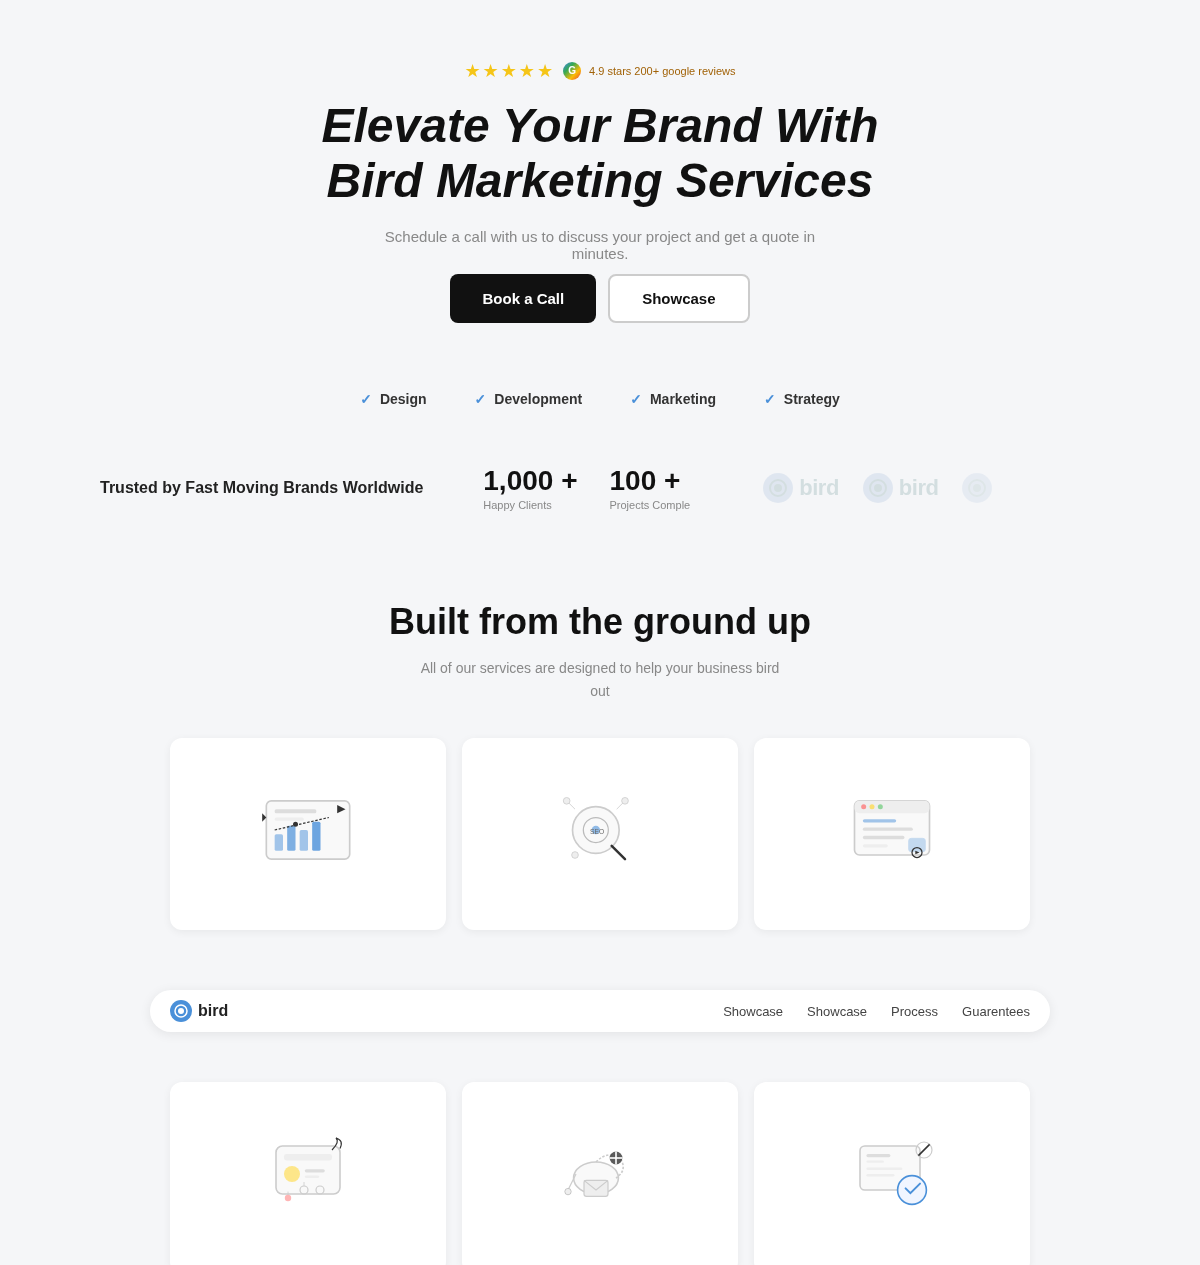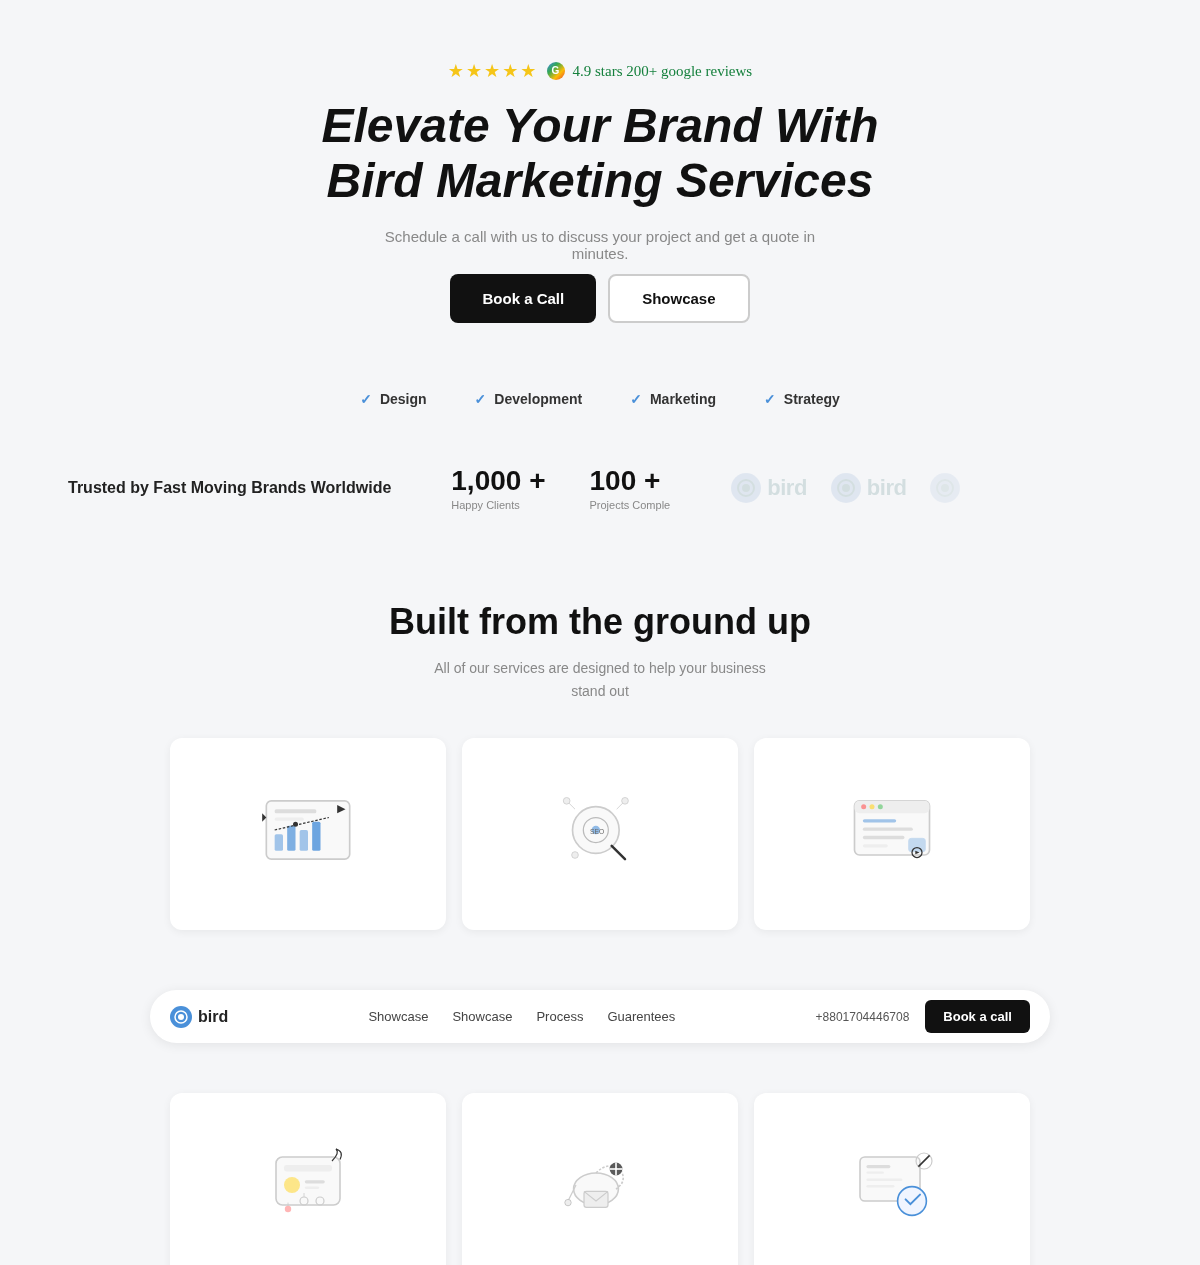--- a/index.html
+++ b/index.html
@@ -2,38 +2,38 @@
 <html><head>
   <meta charset="utf-8">
   <style>
     * { margin: 0; padding: 0; box-sizing: border-box; }
     body { font-family: -apple-system, BlinkMacSystemFont, 'Segoe UI', sans-serif; background: #f5f6f8; color: #1a1a2e; overflow-x: hidden; }
 
     
     .hero { text-align: center; padding: 60px 20px 40px; background: #f5f6f8; }
     .stars-row { display: flex; align-items: center; justify-content: center; gap: 8px; margin-bottom: 16px; }
     .stars { color: #f5c518; font-size: 18px; letter-spacing: 2px; }
-    .google-badge { display: flex; align-items: center; gap: 4px; font-size: 15px; color: #15803d; font-family: Liberation Serif, serif; }
+    .google-badge { display: flex; align-items: center; gap: 4px; font-size: 11px; color: #a16207; }
     .google-g { width: 18px; height: 18px; border-radius: 50%; background: linear-gradient(135deg, #4285f4, #34a853, #fbbc05, #ea4335); display: inline-block; font-size: 10px; color: white; text-align: center; line-height: 18px; font-weight: bold; }
     .hero h1 { font-size: 48px; font-weight: 800; line-height: 1.15; max-width: 600px; margin: 0 auto 20px; color: #111; font-style: italic; }
     .hero p { font-size: 15px; color: #888; max-width: 480px; margin: 0 auto 12px; }
     .hero-buttons { display: flex; gap: 12px; justify-content: center; }
     .btn-primary { background: #111; color: #fff; border: none; padding: 14px 32px; border-radius: 8px; font-size: 15px; font-weight: 600; cursor: pointer; }
     .btn-secondary { background: #fff; color: #111; border: 2px solid #ccc; padding: 14px 32px; border-radius: 8px; font-size: 15px; font-weight: 600; cursor: pointer; }
 
     
     .features-row { display: flex; justify-content: center; gap: 48px; padding: 28px 20px; background: #f5f6f8; }
     .feature-item { display: flex; align-items: center; gap: 8px; font-size: 14px; font-weight: 600; color: #333; }
     .check-icon { color: #4a90d9; font-size: 14px; }
 
     
-    .trusted-section { background: #f5f6f8; padding: 30px 68px; display: flex; align-items: center; gap: 60px; }
+    .trusted-section { background: #f5f6f8; padding: 30px 100px; display: flex; align-items: center; gap: 60px; }
     .trusted-text { min-width: 160px; }
     .trusted-text h3 { font-size: 16px; font-weight: 700; line-height: 1.4; color: #222; }
-    .stats { display: flex; gap: 44px; min-width: 220px; }
+    .stats { display: flex; gap: 32px; min-width: 220px; }
     .stat-item { text-align: left; }
     .stat-number { font-size: 28px; font-weight: 800; color: #111; }
     .stat-label { font-size: 11px; color: #888; margin-top: 2px; }
     .brand-logos { display: flex; align-items: center; gap: 24px; flex: 1; }
     .brand-logo { display: flex; align-items: center; gap: 6px; opacity: 0.3; }
     .brand-logo-icon { width: 30px; height: 30px; border-radius: 50%; background: #b0c4de; display: flex; align-items: center; justify-content: center; font-size: 14px; color: #6889aa; }
     .brand-logo-text { font-size: 22px; font-weight: 700; color: #8aa; letter-spacing: -0.5px; }
     .brand-logo-partial { opacity: 0.2; }
 
     
@@ -143,21 +143,21 @@
             <circle cx="9" cy="9" r="8" fill="none" stroke="#8aa" stroke-width="2"></circle>
             <circle cx="9" cy="9" r="4" fill="#8aa"></circle>
           </svg>
       </div>
     </div>
   </div>
 </div>
 
 <section class="built-section">
   <h2>Built from the ground up</h2>
-  <p>All of our services are designed to help your business stand out</p>
+  <p>All of our services are designed to help your business bird out</p>
 
   <div class="cards-grid">
     <div class="card">
       <div class="card-icon-area">
         <svg class="illus" viewBox="0 0 120 90" fill="none" xmlns="http://www.w3.org/2000/svg">
           <rect x="10" y="10" width="100" height="70" rx="6" stroke="#ccc" stroke-width="2" fill="#f9f9f9"></rect>
           <rect x="20" y="20" width="50" height="5" rx="2" fill="#ddd"></rect>
           <rect x="20" y="30" width="35" height="4" rx="2" fill="#eee"></rect>
           <rect x="20" y="50" width="10" height="20" rx="2" fill="#4a90d9" opacity="0.5"></rect>
           <rect x="35" y="40" width="10" height="30" rx="2" fill="#4a90d9" opacity="0.7"></rect>
@@ -217,24 +217,20 @@
           </svg>
       </div>
       <span class="nav-logo-text">bird</span>
     </div>
     <div class="nav-links">
       <a class="nav-link">Showcase</a>
       <a class="nav-link">Showcase</a>
       <a class="nav-link">Process</a>
       <a class="nav-link">Guarentees</a>
     </div>
-    <div class="nav-right">
-      <span class="nav-phone">+8801704446708</span>
-      <button class="btn-nav">Book a call</button>
-    </div>
   </nav>
 </div>
 
 <div style="background:#f5f6f8; padding: 20px 0 40px;">
   <div class="cards-grid">
     <div class="card">
       <div class="card-icon-area">
         <svg class="illus" viewBox="0 0 120 100" fill="none">
           <rect x="20" y="15" width="80" height="60" rx="8" fill="#f9f9f9" stroke="#ccc" stroke-width="2"></rect>
           <rect x="30" y="25" width="60" height="8" rx="3" fill="#eee"></rect>

